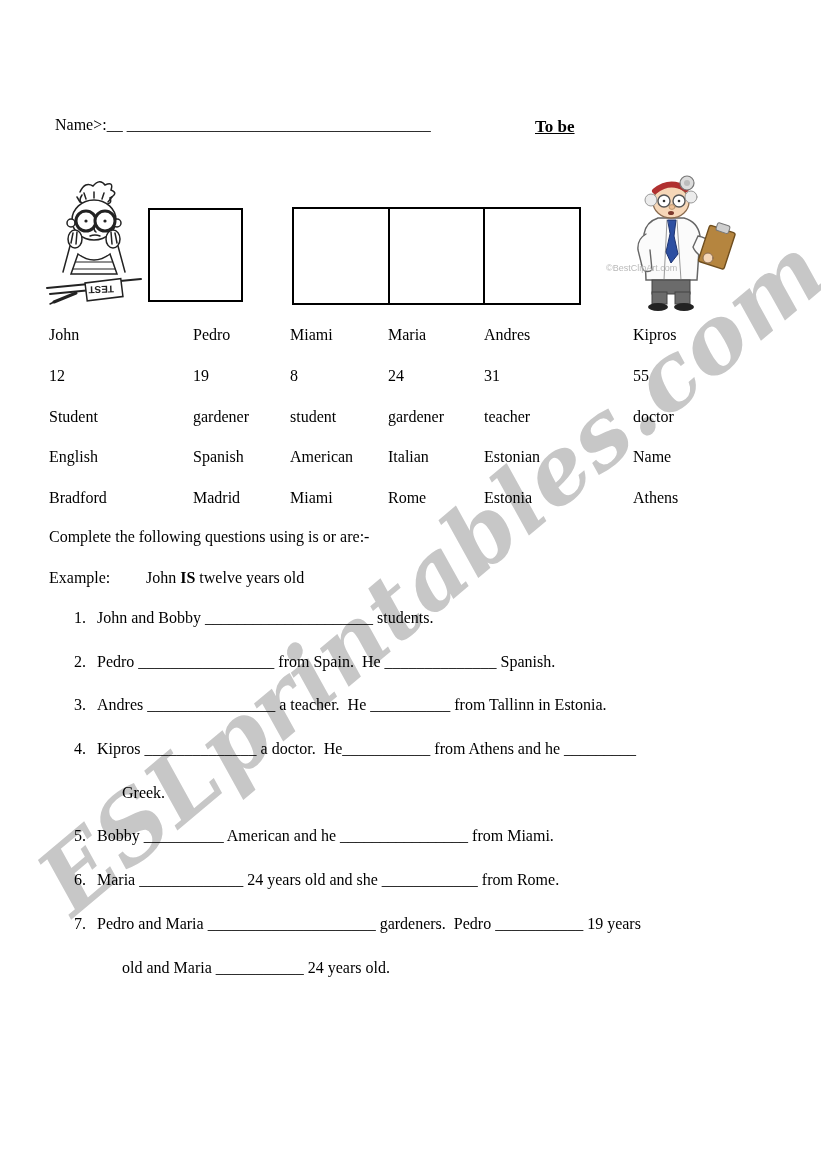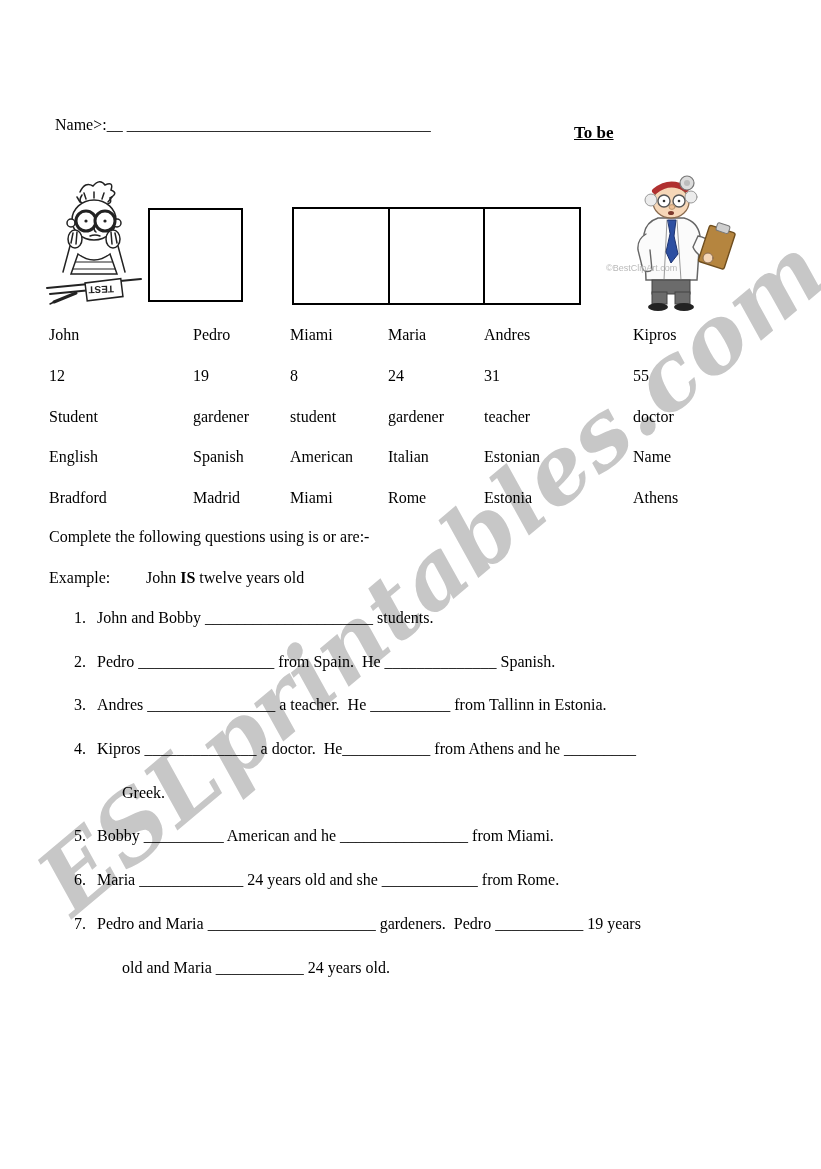--- a/index.html
+++ b/index.html
@@ -7,21 +7,21 @@
         font-family:"Liberation Serif",serif;color:#000;}
   
   .watermark{position:absolute;left:432px;top:575px;z-index:0;
              transform:translate(-50%,-50%) rotate(-40deg);
              font-family:"DejaVu Serif",serif;font-style:italic;font-weight:700;
              font-size:92px;color:#c7c7c7;white-space:nowrap;letter-spacing:1px;
              user-select:none;}
   .layer{position:absolute;z-index:1;}
   
   .name-row{top:116px;left:55px;font-size:16px;white-space:pre;}
-  .page-title{top:123px;left:535px;font-size:17px;font-weight:700;text-decoration:underline;margin-left:39px;}
+  .page-title{top:117px;left:535px;font-size:17px;font-weight:700;text-decoration:underline;}
   
   .box-single{top:208px;left:148px;width:91px;height:90px;border:2px solid #000;background:transparent;}
   .box-triple{top:207px;left:292px;width:285px;height:94px;border:2px solid #000;display:flex;background:transparent;}
   .box-triple .cell{flex:1;}
   .box-triple .cell + .cell{border-left:2px solid #000;}
   .clipart-student{top:176px;left:42px;}
   .clipart-doctor{top:170px;left:604px;}
   .clip-mark{top:263px;left:606px;font-size:9px;color:#b9b9b9;font-family:"Liberation Sans",sans-serif;}
   
   .ptable{top:326px;left:49px;width:731px;display:grid;

